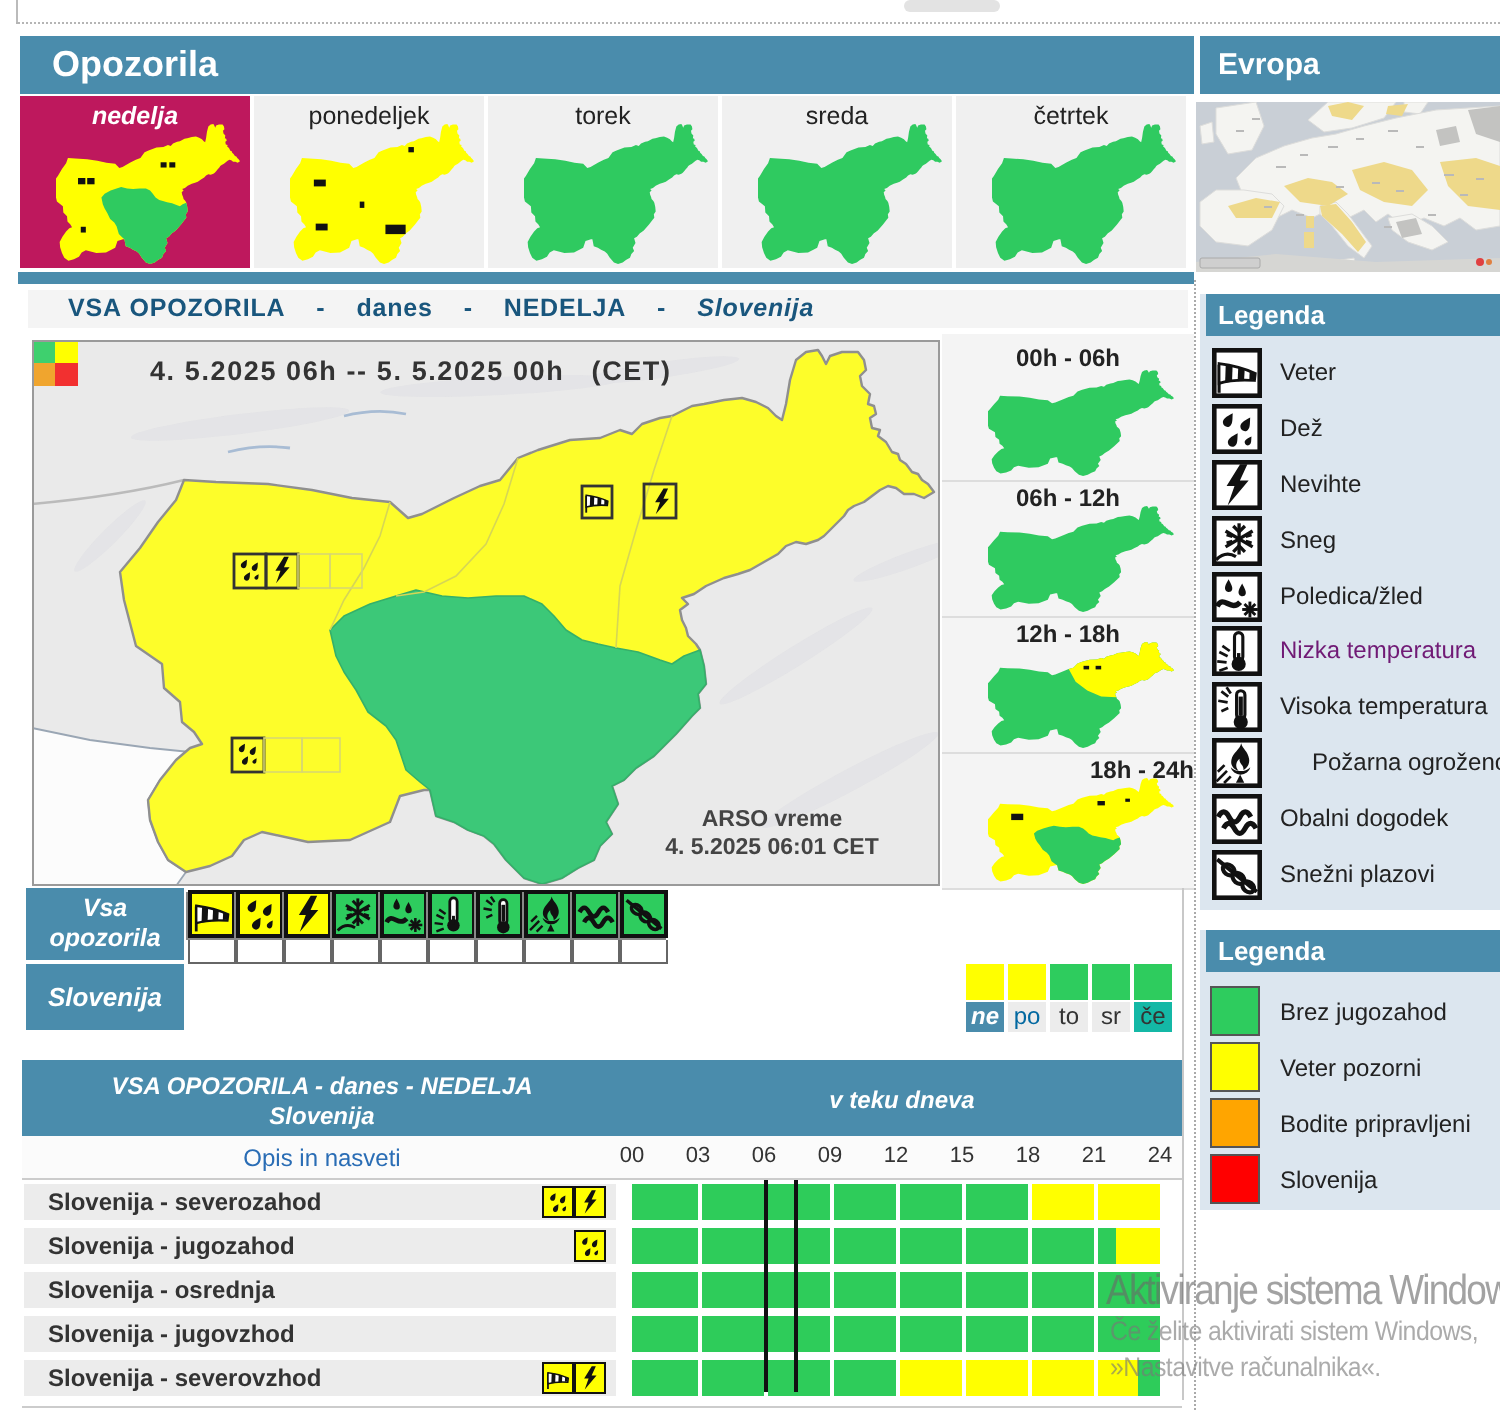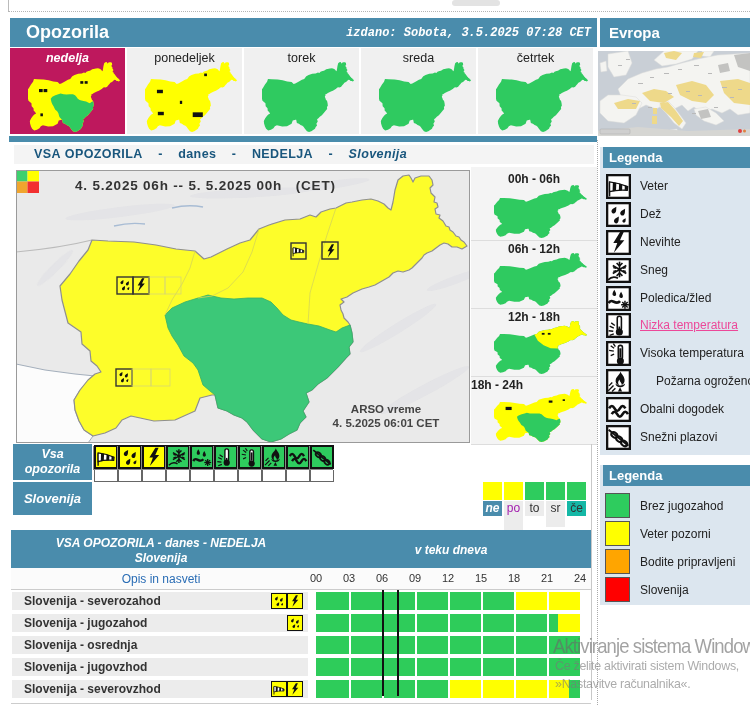--- a/index.html
+++ b/index.html
@@ -107,21 +107,20 @@
         </g>
       </g>
 </defs>
   </svg>
 <div class="abs" style="left:8px;top:0;width:1px;height:11px;background:#bbb"></div>
 <div class="abs" style="left:452px;top:0;width:48px;height:6px;background:#e3e3e3;border-radius:3px"></div>
 <div class="abs" style="left:8px;top:11px;width:742px;height:0;border-top:1px dotted #b5b5b5"></div>
 <div class="abs" style="left:597px;top:140px;width:0;height:565px;border-left:1px dotted #aaa"></div>
 <div class="abs hdr" style="left:10px;top:18px;width:587px;height:29px;">
 <div class="abs" style="left:16px;top:4px;font-size:18px;font-weight:bold;">Opozorila</div>
-<div class="abs" style="right:6px;top:8px;font-family:'Liberation Mono',monospace;font-style:italic;font-weight:bold;font-size:12px;">izdano: Sobota, 3.5.2025 07:28 CET</div>
 </div>
 <div class="abs hdr" style="left:600px;top:18px;width:150px;height:29px;">
 <div class="abs" style="left:9px;top:6px;font-size:15px;font-weight:bold;">Evropa</div>
 </div>
 <div class="abs" style="left:10px;top:48px;width:115px;height:86px;background:#be185d;">
     <div class="abs" style="left:0;top:3px;width:115px;text-align:center;font-size:12.5px;color:#fff;font-weight:bold;font-style:italic;">nedelja</div>
     <svg class="abs" style="left:18px;top:14px" width="92" height="70" viewBox="0 0 401 267" preserveAspectRatio="none">
       <use href="#slo" fill="#ffff00"></use>
       <use href="#slogreen" fill="#2fca60"></use>
       <g fill="#111">
@@ -281,21 +280,21 @@
   </svg>
 <div class="abs" style="left:471px;top:310px;width:126px;text-align:center;font-size:12px;font-weight:bold;color:#222;">12h - 18h</div>
 <svg class="abs" style="left:494px;top:321px" width="93" height="53" viewBox="0 0 401 267" preserveAspectRatio="none">
     <use href="#slo" fill="#2fca60"></use>
     <use href="#slone" fill="#ffff00"></use>
     <g fill="#111">
       <rect x="206" y="60" width="12" height="9"></rect>
       <rect x="232" y="60" width="12" height="9"></rect>
     </g>
   </svg>
-<div class="abs" style="left:471px;top:378px;width:126px;text-align:left;font-size:12px;font-weight:bold;color:#222;">18h - 24h</div>
+<div class="abs" style="left:471px;top:378px;width:126px;text-align:right;font-size:12px;font-weight:bold;color:#222;">18h - 24h</div>
 <svg class="abs" style="left:494px;top:389px" width="93" height="53" viewBox="0 0 401 267" preserveAspectRatio="none">
     <use href="#slo" fill="#ffff00"></use>
     <use href="#slogreen" fill="#2fca60"></use>
     <g fill="#111">
       <rect x="50" y="90" width="26" height="16"></rect>
       <rect x="236" y="58" width="16" height="11"></rect>
       <rect x="296" y="52" width="10" height="8"></rect>
     </g>
   </svg>
 <div class="abs" style="left:471px;top:240px;width:126px;height:1px;background:#ddd;"></div>
@@ -328,21 +327,21 @@
 <div class="abs" style="left:640px;top:263px;font-size:12px;color:#222;white-space:nowrap;">Sneg</div>
 <svg class="abs" style="left:606px;top:286px" width="25" height="25" viewBox="0 0 24 24">
     <rect x="1.1" y="1.1" width="21.8" height="21.8" fill="#fff" stroke="#111" stroke-width="2.2"></rect>
     <use href="#ic-poledica"></use>
   </svg>
 <div class="abs" style="left:640px;top:291px;font-size:12px;color:#222;white-space:nowrap;">Poledica/žled</div>
 <svg class="abs" style="left:606px;top:313px" width="25" height="25" viewBox="0 0 24 24">
     <rect x="1.1" y="1.1" width="21.8" height="21.8" fill="#fff" stroke="#111" stroke-width="2.2"></rect>
     <use href="#ic-tlow"></use>
   </svg>
-<div class="abs" style="left:640px;top:318px;font-size:12px;color:#ec4899;white-space:nowrap;text-decoration:underline;">Nizka temperatura</div>
+<div class="abs" style="left:640px;top:318px;font-size:12px;color:#701a75;white-space:nowrap;">Nizka temperatura</div>
 <svg class="abs" style="left:606px;top:341px" width="25" height="25" viewBox="0 0 24 24">
     <rect x="1.1" y="1.1" width="21.8" height="21.8" fill="#fff" stroke="#111" stroke-width="2.2"></rect>
     <use href="#ic-thigh"></use>
   </svg>
 <div class="abs" style="left:640px;top:346px;font-size:12px;color:#222;white-space:nowrap;">Visoka temperatura</div>
 <svg class="abs" style="left:606px;top:369px" width="25" height="25" viewBox="0 0 24 24">
     <rect x="1.1" y="1.1" width="21.8" height="21.8" fill="#fff" stroke="#111" stroke-width="2.2"></rect>
     <use href="#ic-fire"></use>
   </svg>
 <div class="abs" style="left:656px;top:374px;font-size:12px;color:#222;white-space:nowrap;">Požarna ogroženost</div>
@@ -416,25 +415,25 @@
 <div class="abs" style="left:286px;top:470px;width:22px;height:11px;background:#fff;border:1px solid #666;border-top:none;"></div>
 <div class="abs" style="left:310px;top:445px;width:20px;height:20px;background:#2ecc5e;border:2px solid #111;box-shadow:-1px 1px 0 #888;"></div>
 <svg class="abs" style="left:311px;top:446px" width="22" height="22" viewBox="0 0 24 24">
     <use href="#ic-plaz"></use>
   </svg>
 <div class="abs" style="left:310px;top:470px;width:22px;height:11px;background:#fff;border:1px solid #666;border-top:none;"></div>
 <div class="abs hdr" style="left:13px;top:482px;width:79px;height:33px;text-align:center;font-size:13px;font-weight:bold;font-style:italic;line-height:33px;">Slovenija</div>
 <div class="abs" style="left:483px;top:482px;width:19px;height:18px;background:#ffff00;"></div>
 <div class="abs" style="left:483px;top:501px;width:19px;height:15px;background:#4a8cac;color:#fff;font-weight:bold;font-style:italic;font-size:12px;text-align:center;line-height:15px;">ne</div>
 <div class="abs" style="left:504px;top:482px;width:19px;height:18px;background:#ffff00;"></div>
-<div class="abs" style="left:504px;top:501px;width:19px;height:29px;background:#ececec;color:#a21caf;font-size:12px;text-align:center;line-height:15px;">po</div>
+<div class="abs" style="left:504px;top:501px;width:19px;height:15px;background:#ececec;color:#0369a1;font-size:12px;text-align:center;line-height:15px;">po</div>
 <div class="abs" style="left:525px;top:482px;width:19px;height:18px;background:#2ecc5e;"></div>
 <div class="abs" style="left:525px;top:501px;width:19px;height:15px;background:#ececec;color:#333;font-size:12px;text-align:center;line-height:15px;">to</div>
 <div class="abs" style="left:546px;top:482px;width:19px;height:18px;background:#2ecc5e;"></div>
-<div class="abs" style="left:546px;top:501px;width:19px;height:26px;background:#ececec;color:#333;font-size:12px;text-align:center;line-height:15px;">sr</div>
+<div class="abs" style="left:546px;top:501px;width:19px;height:15px;background:#ececec;color:#333;font-size:12px;text-align:center;line-height:15px;">sr</div>
 <div class="abs" style="left:567px;top:482px;width:19px;height:18px;background:#2ecc5e;"></div>
 <div class="abs" style="left:567px;top:501px;width:19px;height:15px;background:#14b8a6;color:#333;font-size:12px;text-align:center;line-height:15px;">če</div>
 <div class="abs hdr" style="left:11px;top:530px;width:580px;height:38px;"></div>
 <div class="abs" style="left:11px;top:536px;width:300px;text-align:center;color:#fff;font-size:12px;font-weight:bold;font-style:italic;">VSA OPOZORILA - danes - NEDELJA</div>
 <div class="abs" style="left:11px;top:551px;width:300px;text-align:center;color:#fff;font-size:12px;font-weight:bold;font-style:italic;">Slovenija</div>
 <div class="abs" style="left:311px;top:543px;width:280px;text-align:center;color:#fff;font-size:12px;font-weight:bold;font-style:italic;">v teku dneva</div>
 <div class="abs" style="left:11px;top:568px;width:580px;height:21px;background:#fbfbfb;border-bottom:1px solid #ccc;"></div>
 <div class="abs" style="left:11px;top:572px;width:300px;text-align:center;color:#2a6db5;font-size:12px;">Opis in nasveti</div>
 <div class="abs" style="left:306px;top:572px;width:20px;text-align:center;color:#333;font-size:11px;">00</div>
 <div class="abs" style="left:339px;top:572px;width:20px;text-align:center;color:#333;font-size:11px;">03</div>

